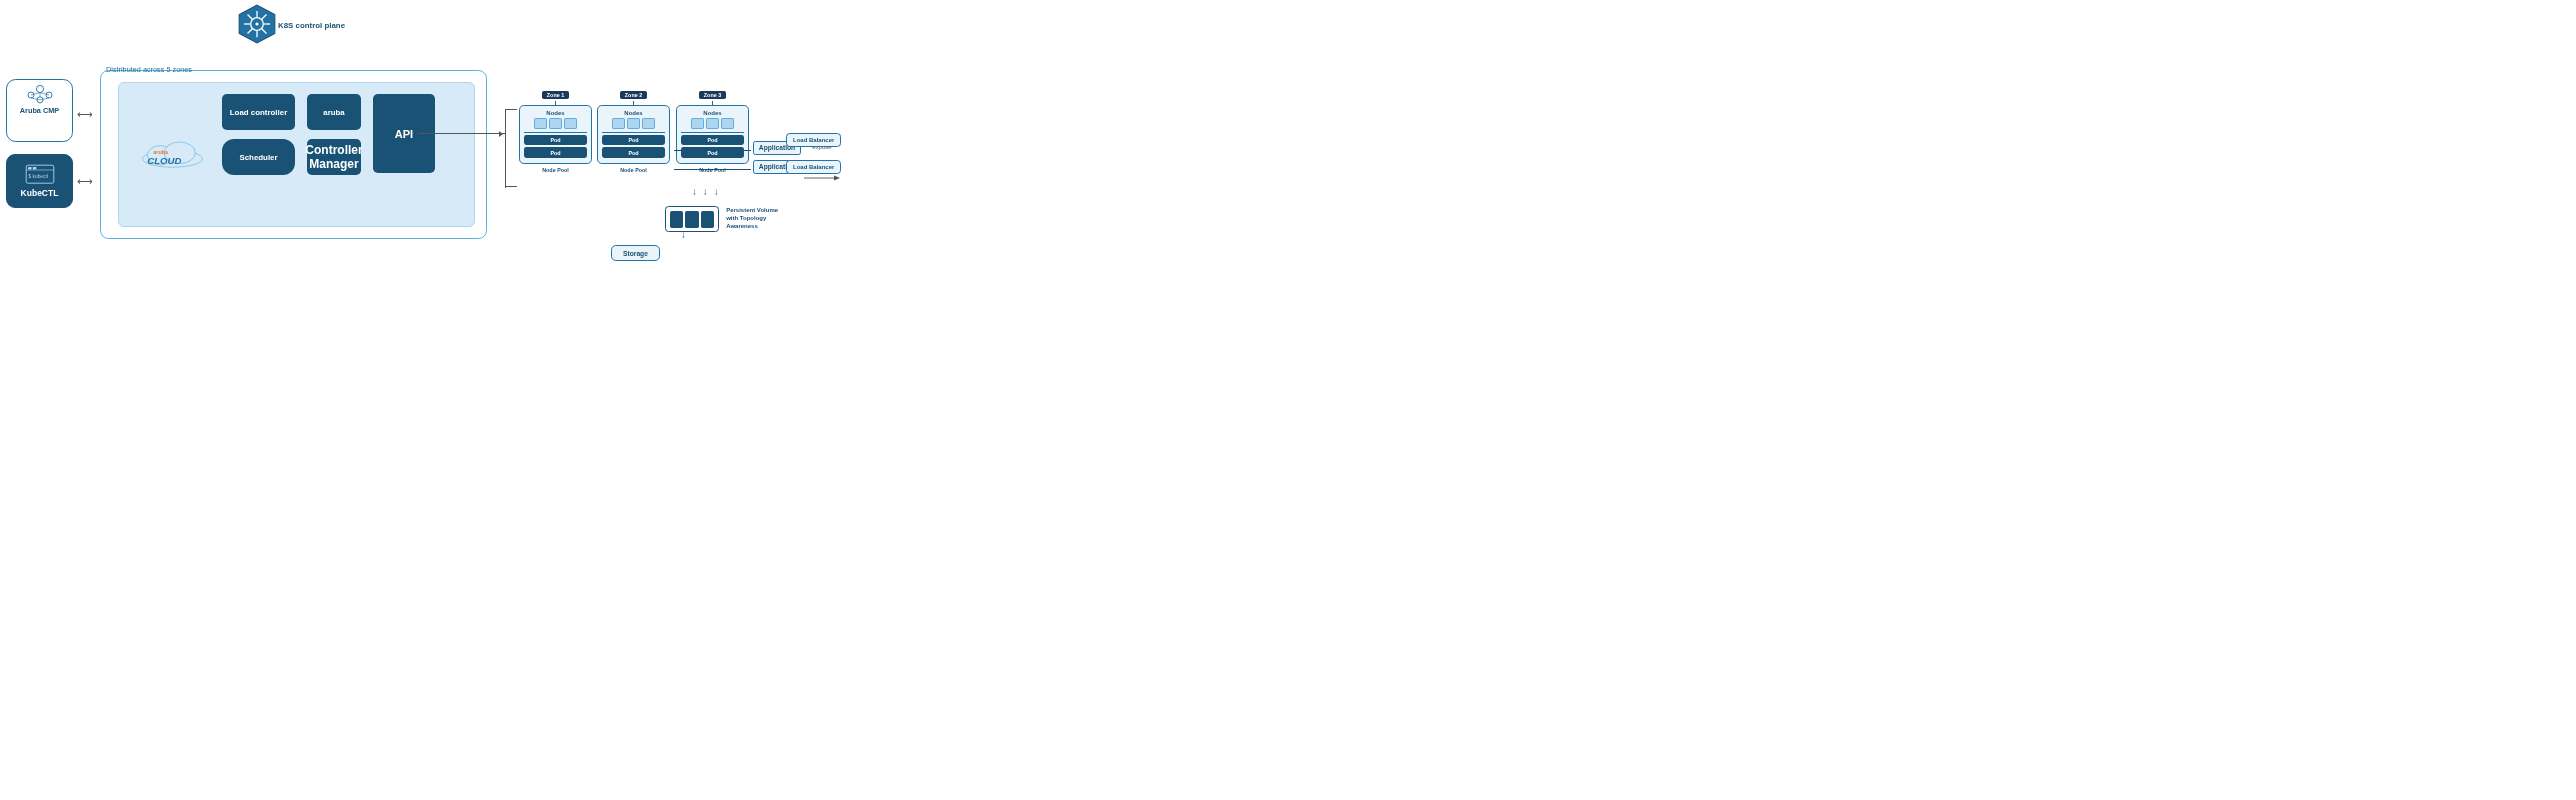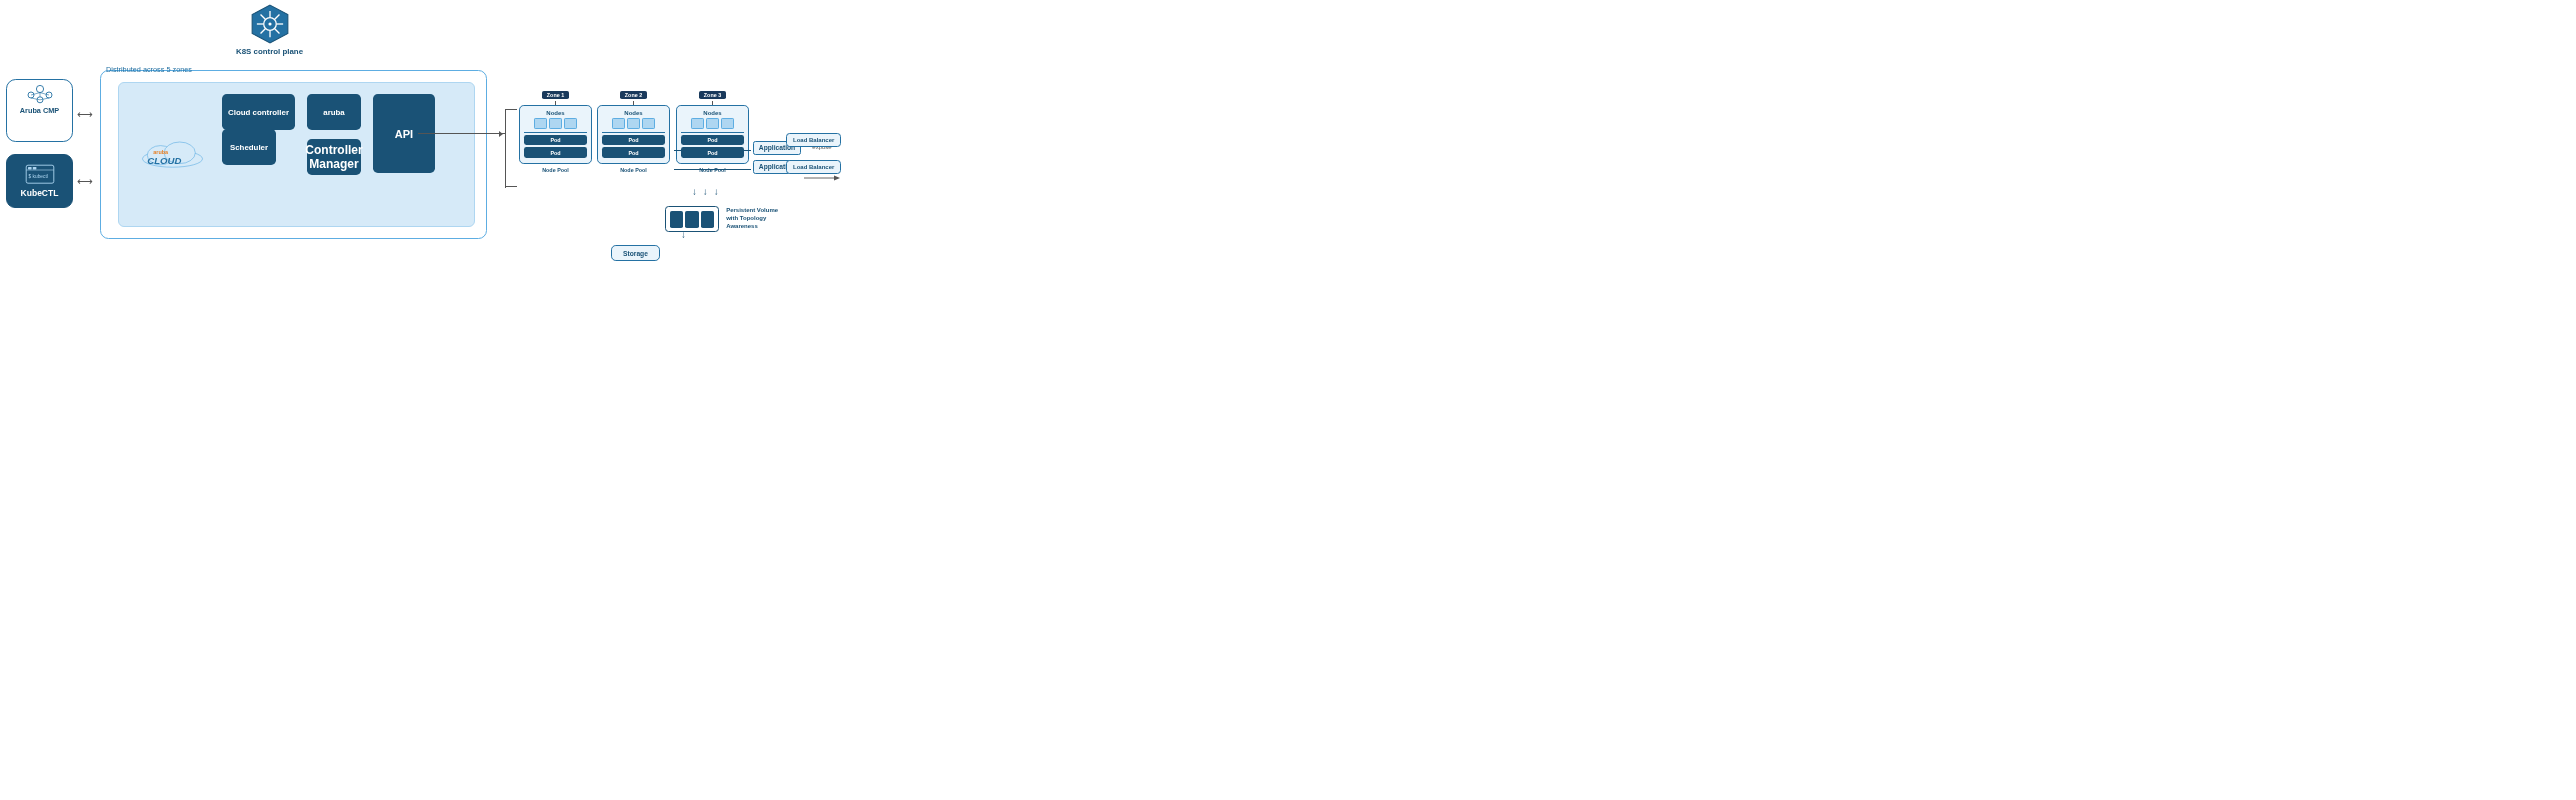--- a/index.html
+++ b/index.html
@@ -16,21 +16,21 @@
       width: 859px;
       height: 266px;
     }
 
     
     .k8s-icon {
       position: absolute;
       left: 236px;
       top: 3px;
       display: flex;
-      flex-direction: column;
+      flex-direction: row;
       align-items: center;
     }
     .k8s-hex {
       width: 42px;
       height: 42px;
     }
     .k8s-label {
       font-size: 7.9px;
       font-weight: 600;
       color: #1a5276;
@@ -139,21 +139,21 @@
       font-weight: 600;
       text-align: center;
       display: flex;
       align-items: center;
       justify-content: center;
       padding: 3.6px;
     }
     .cloud-controller { left: 222px; top: 94px; width: 73px; height: 36px; }
     .etcd { left: 307px; top: 94px; width: 54px; height: 36px; }
     .api { left: 373px; top: 94px; width: 62px; height: 79px; font-size: 11px; font-weight: 700; }
-    .scheduler { left: 222px; top: 129px; width: 54px; height: 36px; }
+    .scheduler { left: 222px; top: 139px; width: 73px; height: 36px; border-radius: 12px; }
     .ctrl-manager { left: 307px; top: 139px; width: 54px; height: 36px; font-size: 12px; }
     .zone-label-box {
       background: #1a3a5c;
       color: #fff;
       font-size: 5.4px;
       font-weight: 700;
       padding: 1.2px 4.8px;
       border-radius: 1.8px;
       margin-bottom: 1.2px;
     }
@@ -355,21 +355,21 @@
       <ellipse cx="40" cy="32" rx="22" ry="16" fill="#d6eaf8" stroke="#5dade2" stroke-width="1"></ellipse>
       <ellipse cx="72" cy="28" rx="26" ry="18" fill="#d6eaf8" stroke="#5dade2" stroke-width="1"></ellipse>
 
       <text x="28" y="30" font-size="9" font-weight="bold" fill="#e67e22">aruba</text>
 
       <text x="18" y="46" font-size="16" font-weight="900" fill="#2471a3" font-style="italic">CLOUD</text>
     </svg>
   </div>
 
   <div class="comp-btn cloud-controller">
-    <span>Cloud controller</span>
+    <span>Load controller</span>
   </div>
 
   <div class="comp-btn etcd">
     <span>aruba</span>
   </div>
 
   <div class="comp-btn api">
     <span>API</span>
   </div>
 

